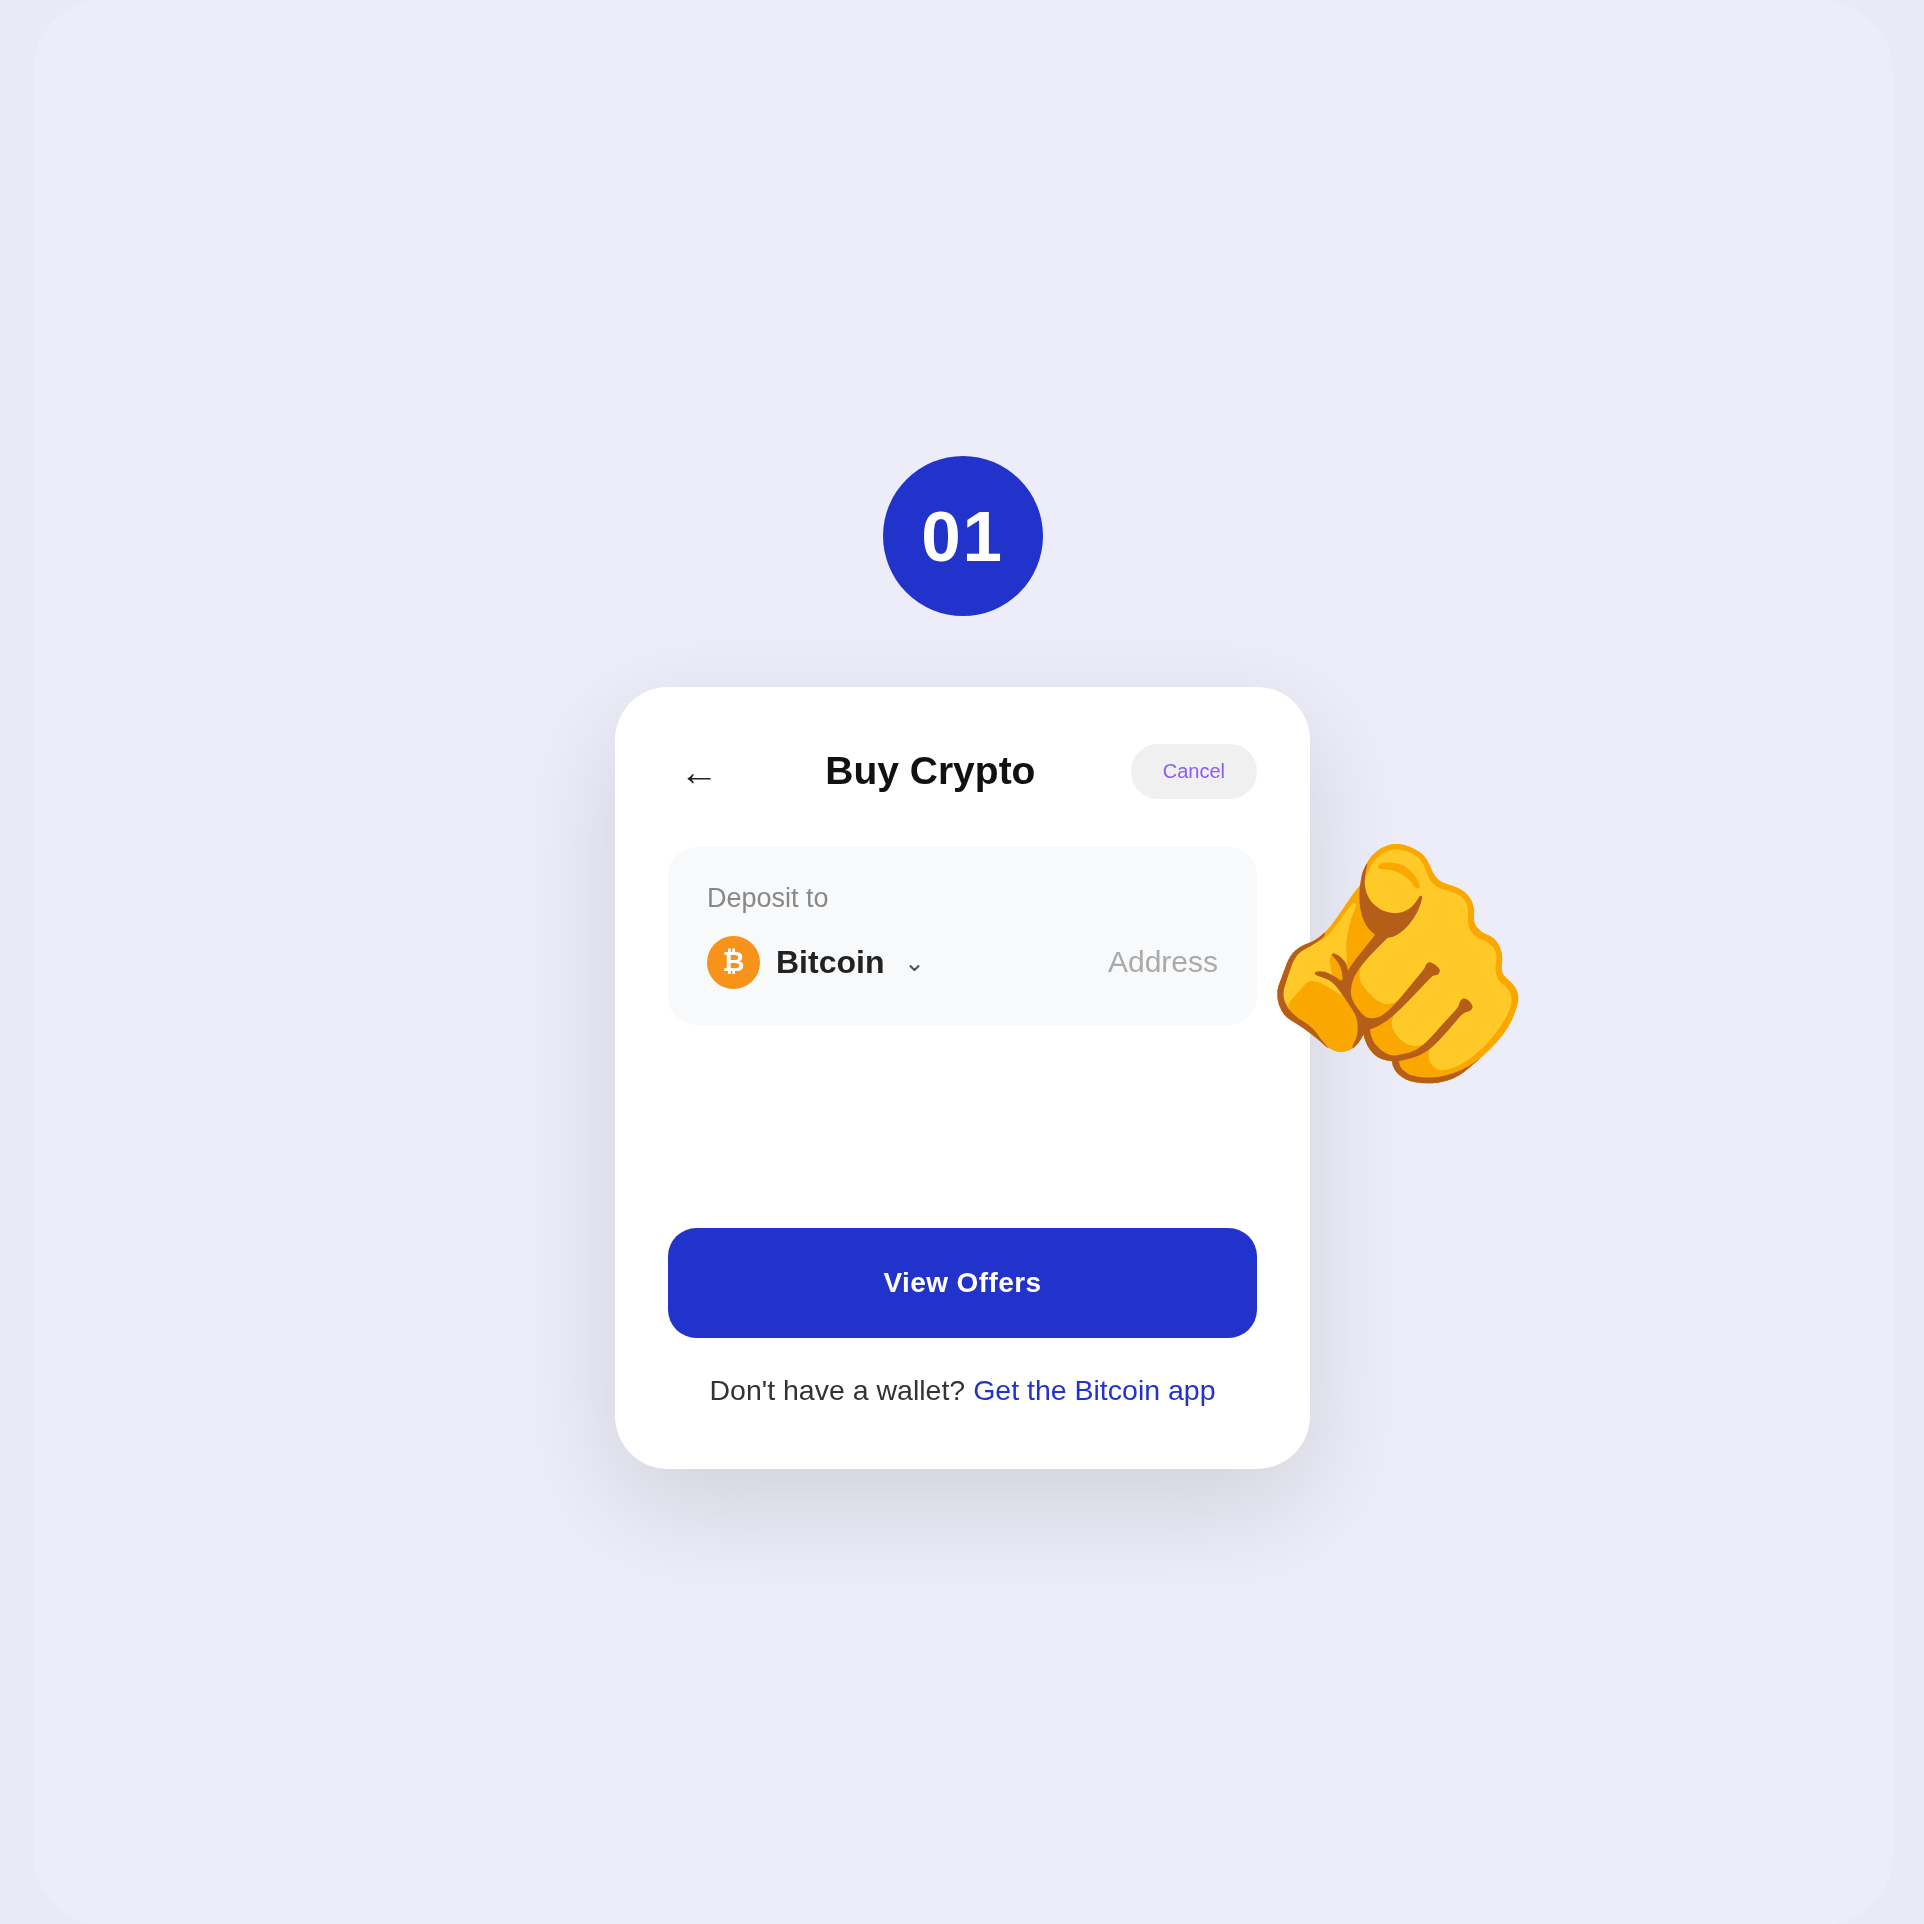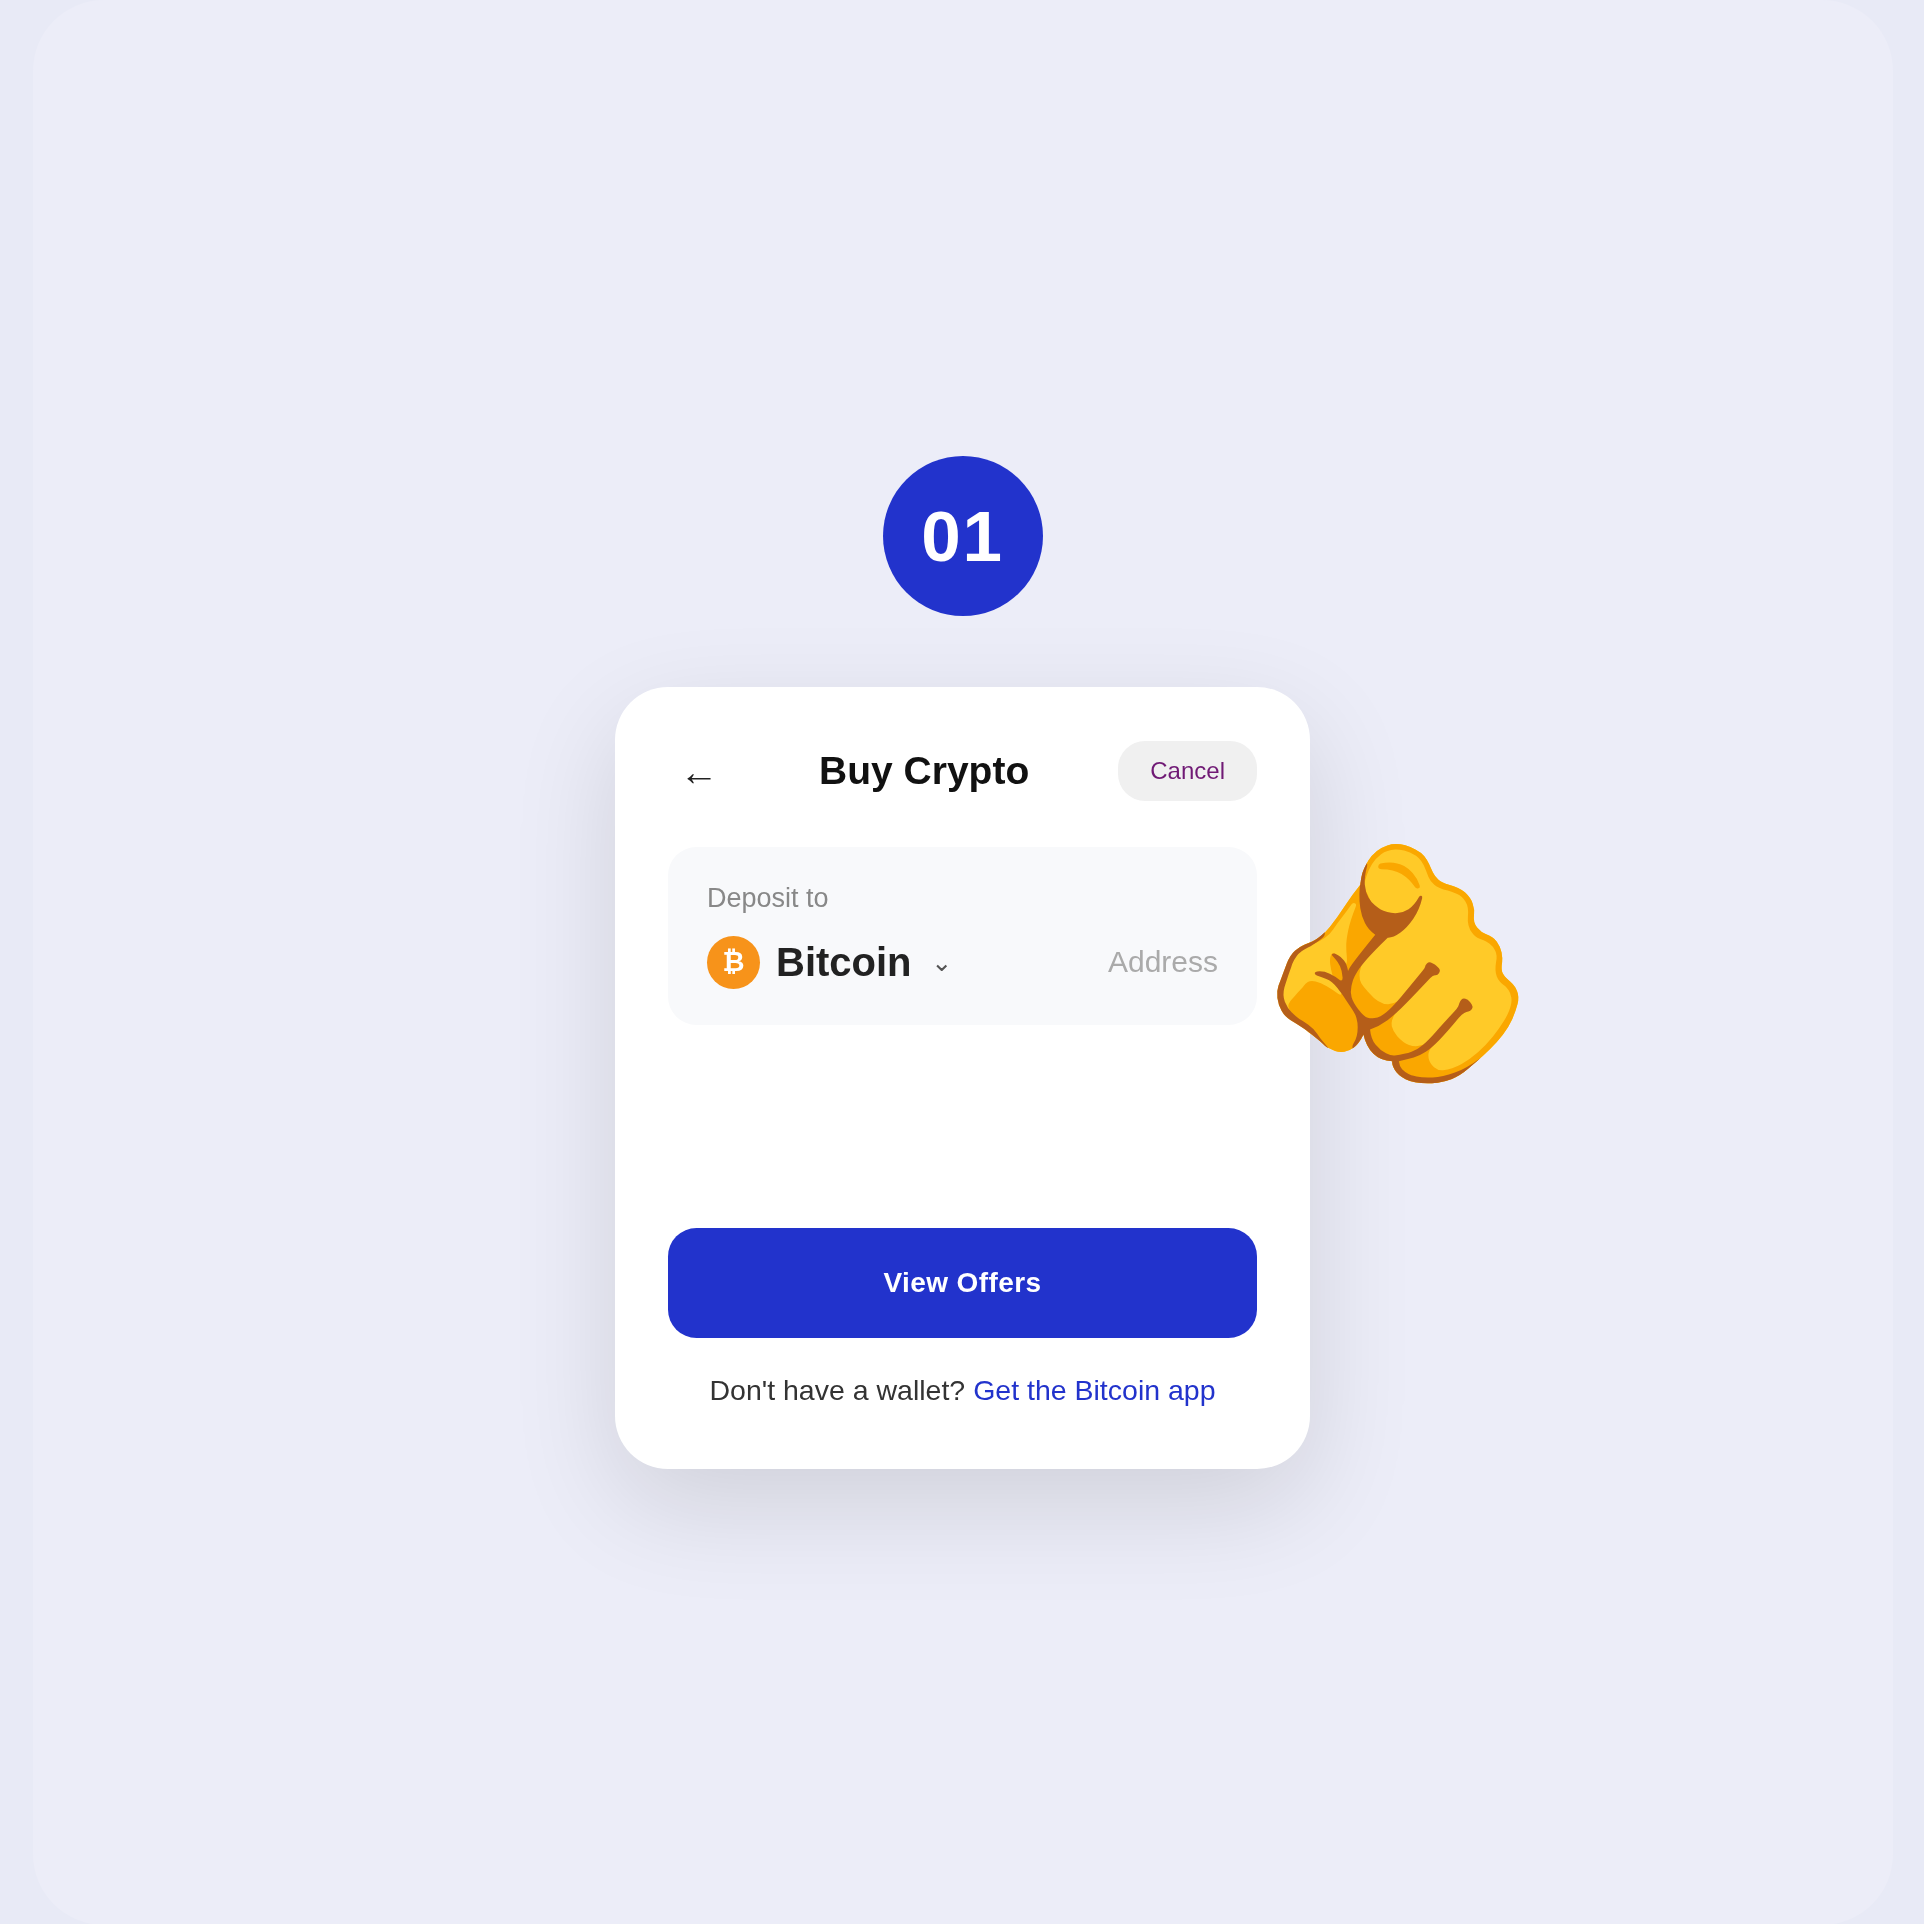--- a/index.html
+++ b/index.html
@@ -94,22 +94,22 @@
       font-size: 39px;
       font-weight: 700;
       color: #111;
     }
 
     .cancel-btn {
       background: #f0f0f0;
       border: none;
       border-radius: 27px;
       padding: 16px 32px;
-      font-size: 24px;
-      color: #701a75;
+      font-size: 20px;
+      color: #8b5cf6;
       cursor: pointer;
       font-weight: 500;
     }
 
     
     .section-card {
       background: #f8f9fb;
       border-radius: 28.5px;
       padding: 36px 39px;
       margin-bottom: 25px;
@@ -164,21 +164,21 @@
       border-radius: 50%;
       display: flex;
       align-items: center;
       justify-content: center;
       font-size: 27px;
       color: white;
       font-weight: 900;
     }
 
     .crypto-name {
-      font-size: 40px;
+      font-size: 32px;
       font-weight: 600;
       color: #222;
     }
 
     .chevron-down {
       font-size: 25px;
       color: #555;
       margin-left: 3.6px;
     }
 

